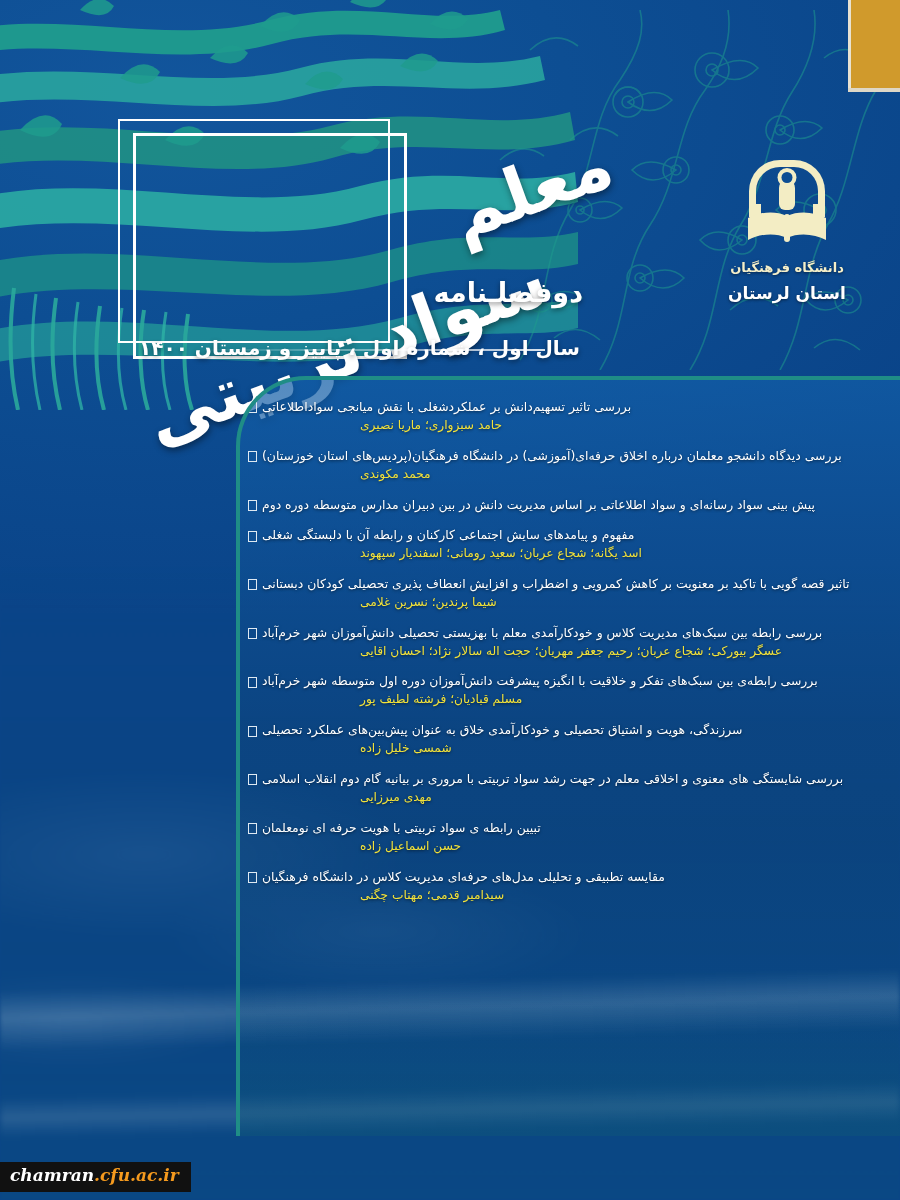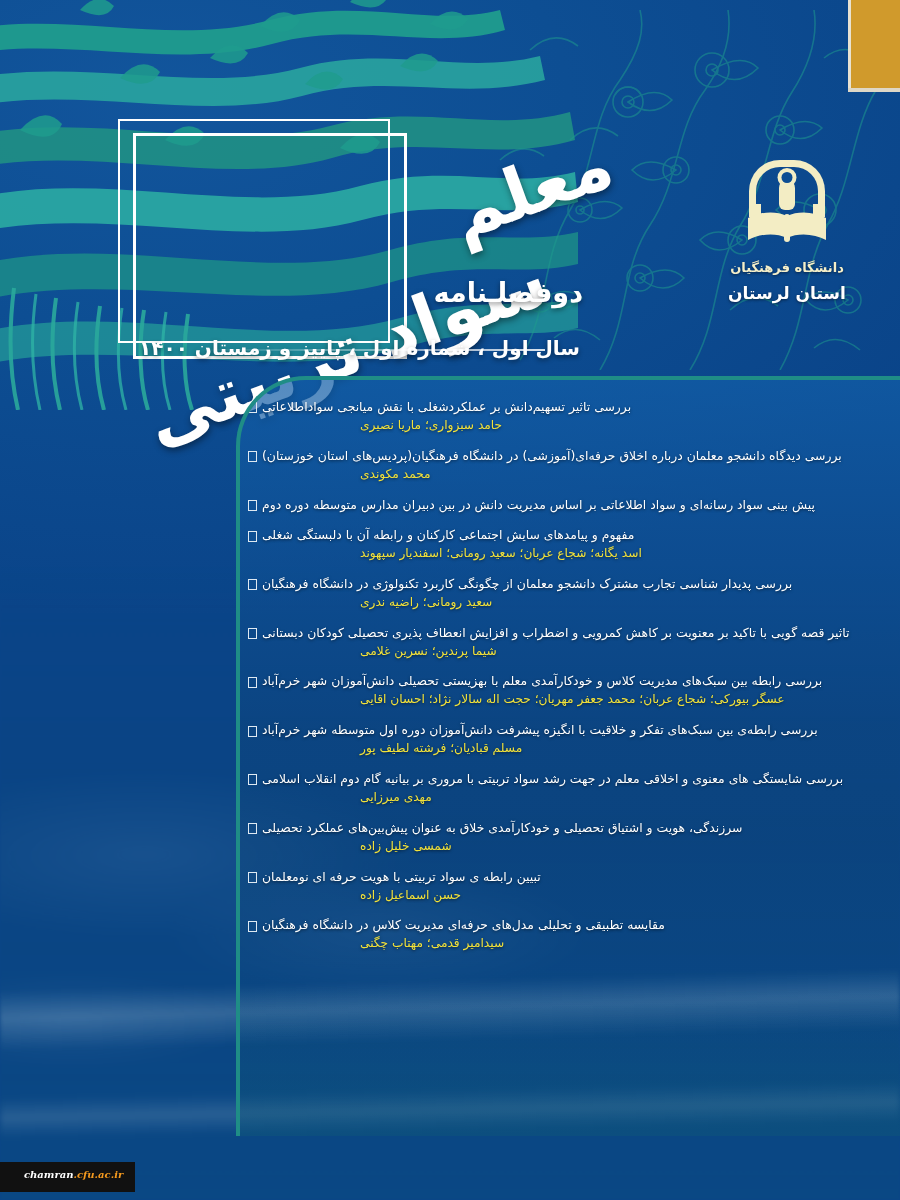--- a/index.html
+++ b/index.html
@@ -176,22 +176,22 @@
     color:#f2e23a;font-size:12.2px;line-height:1.5;
     margin-top:0;text-align:left;padding-left:112px;
     text-shadow:0 1px 3px rgba(0,0,0,.55);font-weight:400;
   }
 
   
   .watermark{
     position:absolute;left:0;top:1162px;height:26px;
     background:#111111;color:#ffffff;
     font-family:"DejaVu Serif","Liberation Serif",serif;
-    font-style:italic;font-weight:700;font-size:10px;
-    padding:2px 12px 2px 24px;line-height:22px;
+    font-style:italic;font-weight:700;font-size:17px;
+    padding:2px 12px 2px 10px;line-height:22px;
     direction:ltr;white-space:nowrap;
   }
   .wm-orange{color:#f59a1e;}
 </style>
 </head>
 <body>
 
 <div class="cover">
 
   <div class="callig">
@@ -342,59 +342,52 @@
         </div>
         <div class="entry">
           <div class="entry-title">
             <span class="entry-title-text">مفهوم و پیامدهای سایش اجتماعی کارکنان و رابطه آن با دلبستگی شغلی</span>
             <span class="entry-bullet"></span>
           </div>
           <div class="entry-authors">اسد یگانه؛ شجاع عربان؛ سعید رومانی؛ اسفندیار سپهوند</div>
         </div>
         <div class="entry">
           <div class="entry-title">
-            <span class="entry-title-text">بررسی پدیدار شناسی تجارب مشترک دانشجو معلمان از چگونگی کاربرد تکنولوژی در دانشگاه فرهنگیان</span>
-            <span class="entry-bullet"></span>
-          </div>
-          <div class="entry-authors">سعید رومانی؛ راضیه ندری</div>
-        </div>
-        <div class="entry">
-          <div class="entry-title">
             <span class="entry-title-text">تاثیر قصه گویی با تاکید بر معنویت بر کاهش کمرویی و اضطراب و افزایش انعطاف پذیری تحصیلی کودکان دبستانی</span>
             <span class="entry-bullet"></span>
           </div>
           <div class="entry-authors">شیما پرندین؛ نسرین غلامی</div>
         </div>
         <div class="entry">
           <div class="entry-title">
             <span class="entry-title-text">بررسی رابطه بین سبک‌های مدیریت کلاس و خودکارآمدی معلم با بهزیستی تحصیلی دانش‌آموزان شهر خرم‌آباد</span>
             <span class="entry-bullet"></span>
           </div>
-          <div class="entry-authors">عسگر بیورکی؛ شجاع عربان؛ محمد جعفر مهریان؛ حجت اله سالار نژاد؛ احسان اقایی</div>
+          <div class="entry-authors">عسگر بیورکی؛ شجاع عربان؛ رحیم جعفر مهریان؛ حجت اله سالار نژاد؛ احسان اقایی</div>
         </div>
         <div class="entry">
           <div class="entry-title">
             <span class="entry-title-text">بررسی رابطه‌ی بین سبک‌های تفکر و خلاقیت با انگیزه پیشرفت دانش‌آموزان دوره اول متوسطه شهر خرم‌آباد</span>
             <span class="entry-bullet"></span>
           </div>
           <div class="entry-authors">مسلم قبادیان؛ فرشته لطیف پور</div>
         </div>
         <div class="entry">
           <div class="entry-title">
+            <span class="entry-title-text">سرزندگی، هویت و اشتیاق تحصیلی و خودکارآمدی خلاق به عنوان پیش‌بین‌های عملکرد تحصیلی</span>
+            <span class="entry-bullet"></span>
+          </div>
+          <div class="entry-authors">شمسی خلیل زاده</div>
+        </div>
+        <div class="entry">
+          <div class="entry-title">
             <span class="entry-title-text">بررسی شایستگی های معنوی و اخلاقی معلم در جهت رشد سواد تربیتی با مروری بر بیانیه گام دوم انقلاب اسلامی</span>
             <span class="entry-bullet"></span>
           </div>
           <div class="entry-authors">مهدی میرزایی</div>
-        </div>
-        <div class="entry">
-          <div class="entry-title">
-            <span class="entry-title-text">سرزندگی، هویت و اشتیاق تحصیلی و خودکارآمدی خلاق به عنوان پیش‌بین‌های عملکرد تحصیلی</span>
-            <span class="entry-bullet"></span>
-          </div>
-          <div class="entry-authors">شمسی خلیل زاده</div>
         </div>
         <div class="entry">
           <div class="entry-title">
             <span class="entry-title-text">تبیین رابطه ی سواد تربیتی با هویت حرفه ای نومعلمان</span>
             <span class="entry-bullet"></span>
           </div>
           <div class="entry-authors">حسن اسماعیل زاده</div>
         </div>
         <div class="entry">
           <div class="entry-title">

